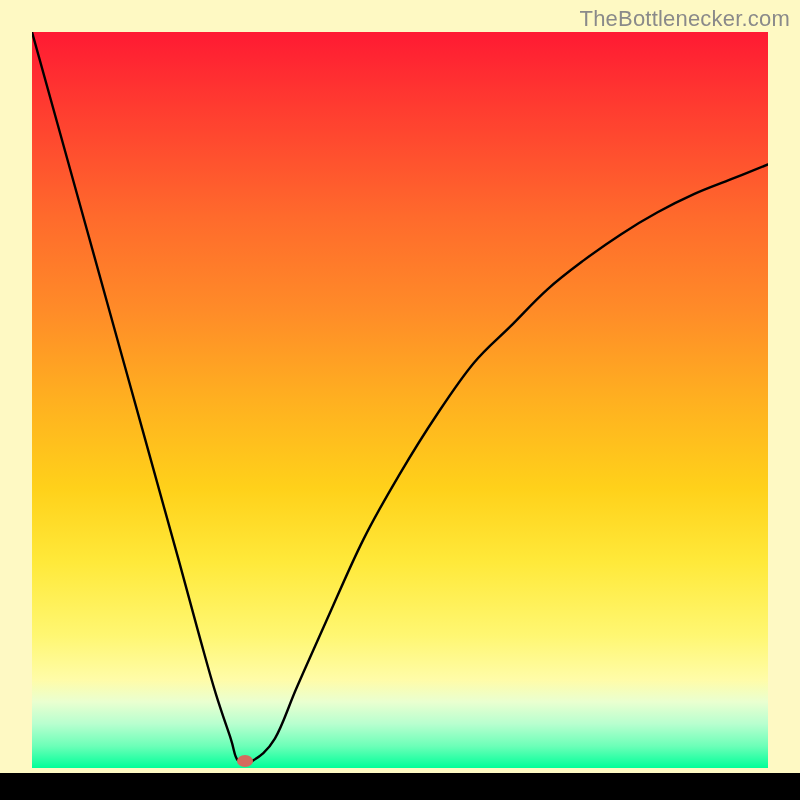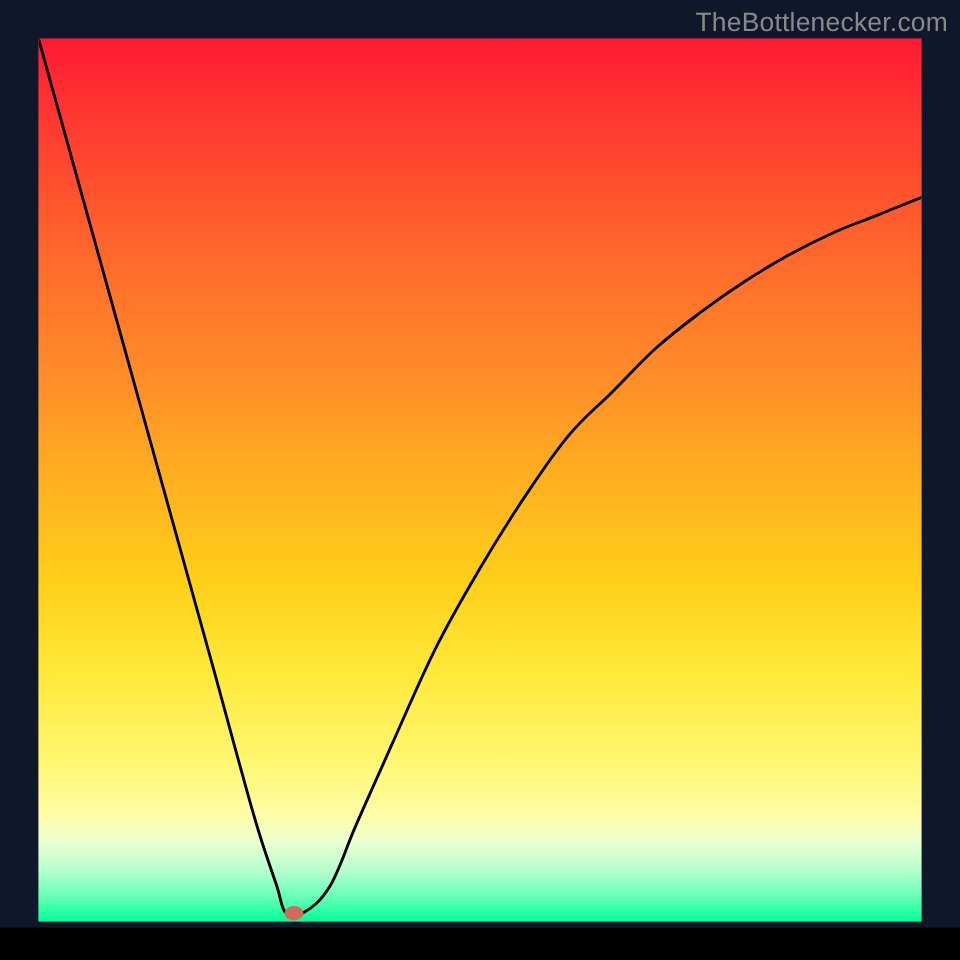--- a/index.html
+++ b/index.html
@@ -8,21 +8,21 @@
     width: 800px;
     height: 800px;
     background: #000;
     font-family: Arial, Helvetica, sans-serif;
     overflow: hidden;
   }
   .frame {
     position: relative;
     width: 800px;
     height: 773px;
-    background: #0f172a;
+    background: #fef9c3;
   }
   .plot {
     position: absolute;
     left: 32px;
     top: 32px;
     width: 736px;
     height: 736px;
     background: linear-gradient(to bottom,
       #ff1a33 0%,
       #ff3b30 10%,

